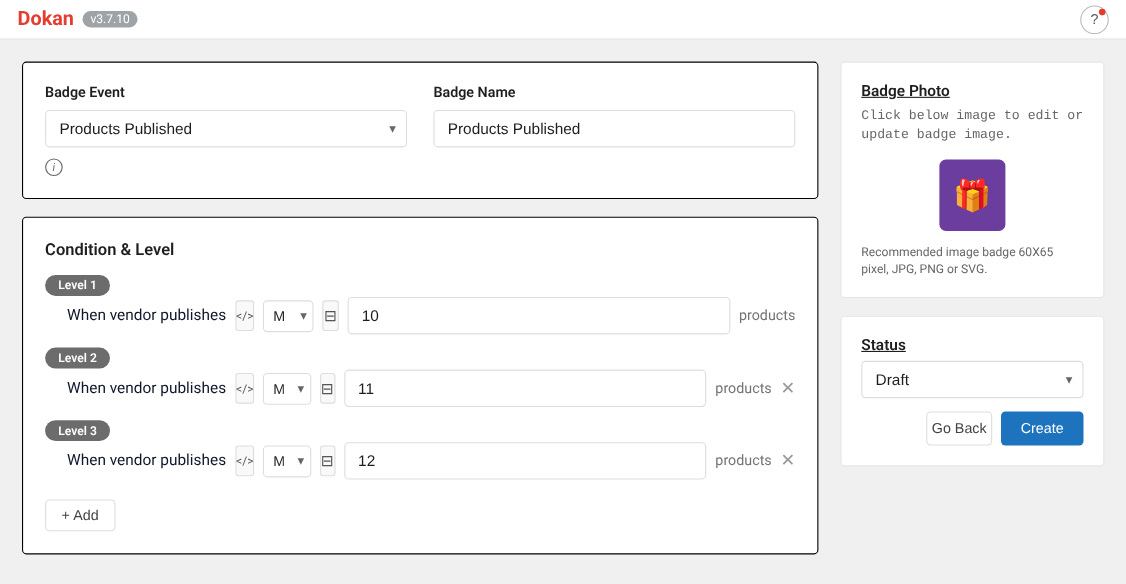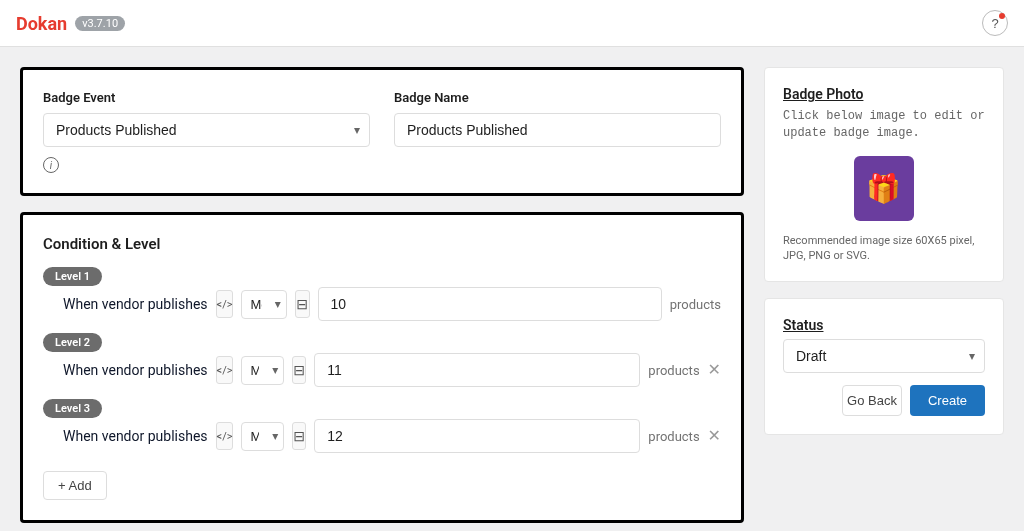--- a/index.html
+++ b/index.html
@@ -1,40 +1,40 @@
 <!DOCTYPE html>
 <html><head>
   <meta charset="utf-8">
   <style>
     * { box-sizing: border-box; margin: 0; padding: 0; }
     body { font-family: -apple-system, BlinkMacSystemFont, 'Segoe UI', Roboto, sans-serif; font-size: 14px; background: #f0f0f1; color: #1e1e1e; }
 
     .topbar {
       display: flex; align-items: center; justify-content: space-between;
       background: #fff; border-bottom: 1px solid #e0e0e0;
-      padding: 0 16px; height: 47px;
+      padding: 0 16px; height: 36px;
     }
     .topbar-left { display: flex; align-items: center; gap: 8px; }
     .logo-text { font-size: 18px; font-weight: 700; color: #e63c2f; }
     .version-badge { font-size: 11px; color: #fff; background: #9ea3a8; border-radius: 10px; padding: 1px 7px; }
     .help-btn {
       width: 26px; height: 26px; border-radius: 50%; border: 1.5px solid #bbb;
       background: #fff; cursor: pointer; display: flex; align-items: center; justify-content: center;
       font-size: 13px; color: #555; position: relative;
     }
     .help-dot { width: 6px; height: 6px; background: #e63c2f; border-radius: 50%; position: absolute; top: 2px; right: 2px; }
 
     .page-container { display: flex; gap: 20px; padding: 20px; max-width: 1024px; margin: 0 auto; }
     .main-content { flex: 1; min-width: 0; }
     .sidebar { width: 240px; flex-shrink: 0; }
 
     .page-title { font-size: 20px; font-weight: 600; margin-bottom: 18px; color: #1e1e1e; }
 
     .card {
-      background: #fff; border: 3px solid #000000; border-radius: 4px;
+      background: #fff; border: 1px solid #000000; border-radius: 4px;
       padding: 20px; margin-bottom: 16px;
     }
 
     .form-row { display: flex; gap: 24px; }
     .form-group { flex: 1; }
     .form-label { font-size: 13px; font-weight: 600; margin-bottom: 8px; display: block; }
 
     .select-wrapper { position: relative; }
     select {
       width: 100%; padding: 8px 32px 8px 12px; border: 1px solid #ddd;
@@ -234,21 +234,21 @@
   <div class="sidebar">
 
     <div class="sidebar-card">
       <div class="sidebar-card-title">Badge Photo</div>
       <div class="sidebar-card-sub">Click below image to edit or update badge image.</div>
       <div class="badge-photo-area">
         <div class="badge-icon-wrap">
           <span class="badge-icon-inner">🎁</span>
         </div>
       </div>
-      <div class="badge-rec-text">Recommended image size 60X65 pixel, JPG, PNG or SVG.</div>
+      <div class="badge-rec-text">Recommended image badge 60X65 pixel, JPG, PNG or SVG.</div>
     </div>
 
     <div class="sidebar-card">
       <div class="sidebar-card-title">Status</div>
       <div class="status-select-wrapper">
         <select style="width:100%;padding:8px 32px 8px 12px;border:1px solid #ddd;border-radius:4px;appearance:none;font-size:14px;"><option selected="">Draft</option><option>Published</option></select>
         <span class="select-arrow">▾</span>
       </div>
       <div class="action-row">
         <button class="go-back-btn">Go Back</button>

